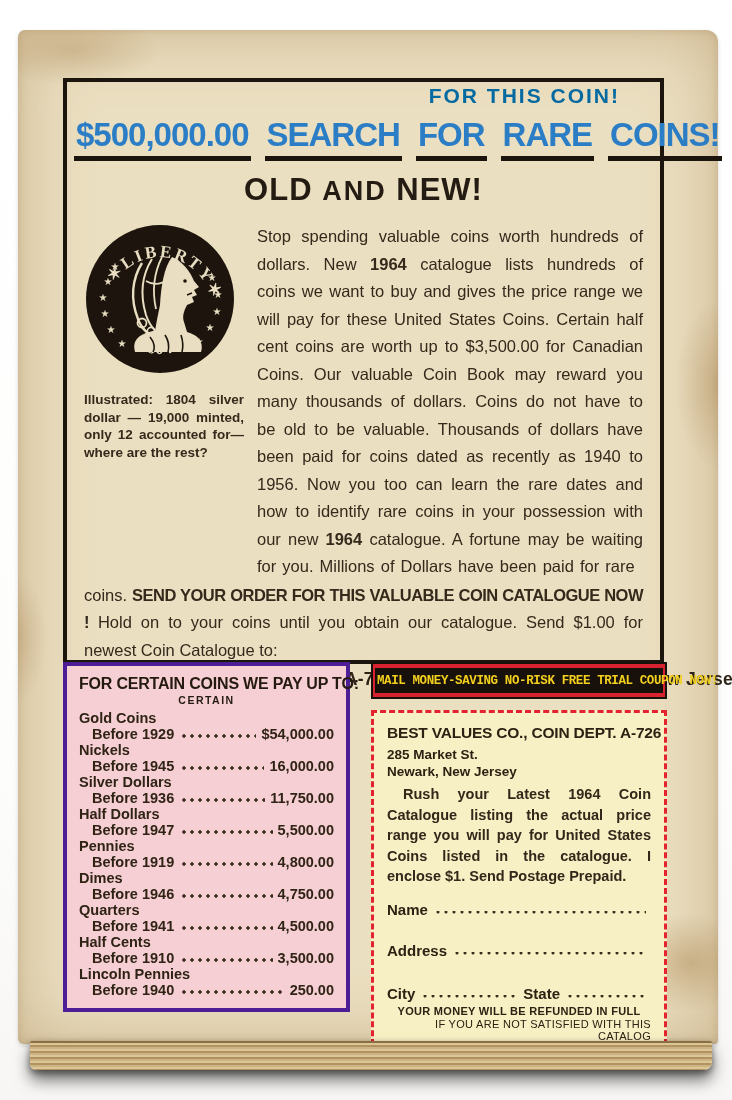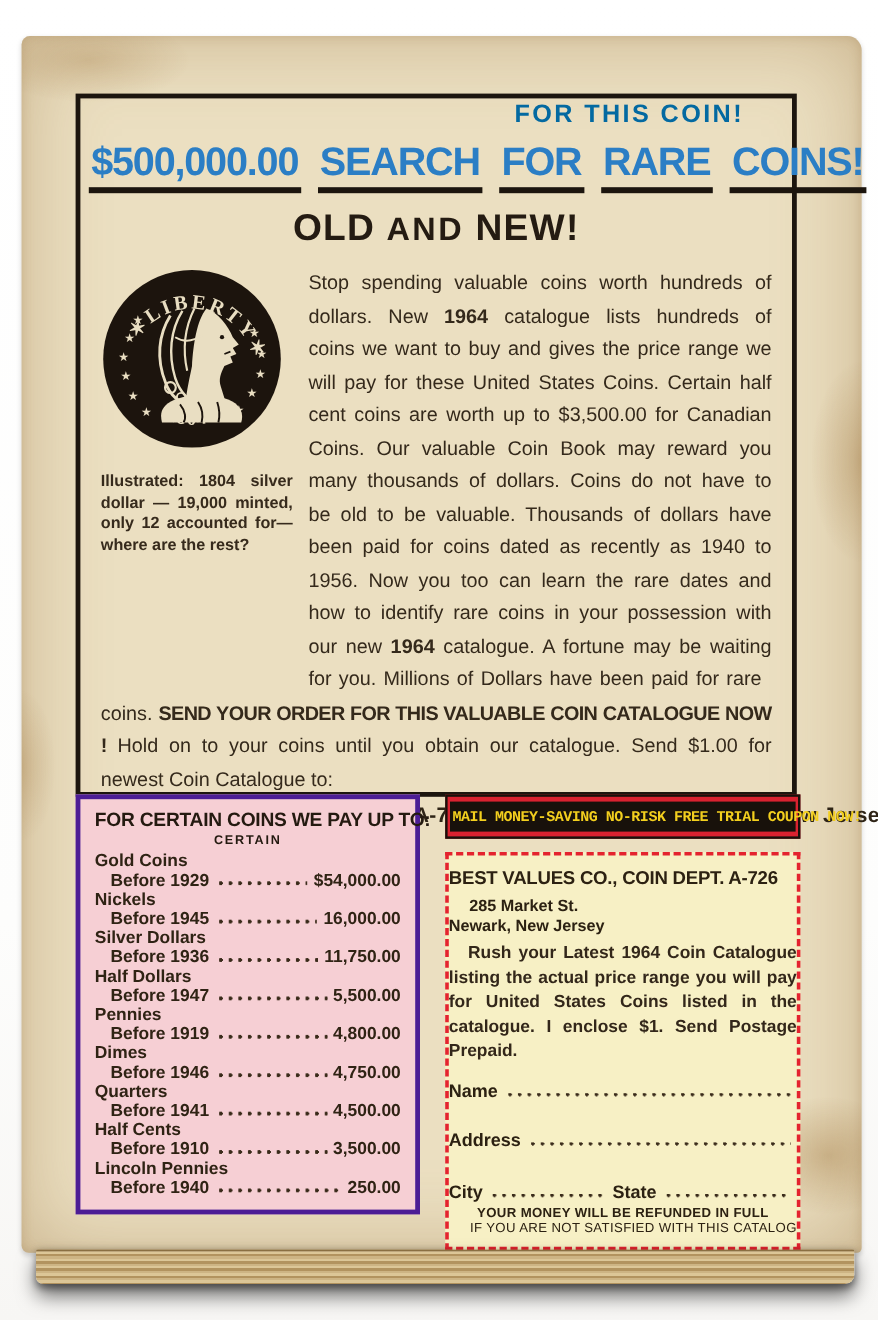--- a/index.html
+++ b/index.html
@@ -56,23 +56,23 @@
   .price{white-space:nowrap;}
   .dots{flex:1;margin:0 5px 0 7px;align-self:flex-end;height:7px;margin-bottom:2px;
     background-image:radial-gradient(circle at 3px 4px,#3a2b1a 1.5px,transparent 1.8px);
     background-size:8px 8px;background-repeat:repeat-x;background-position:left bottom;}
 
   .rightcol{flex:1;min-width:0;}
   .banner{border:2px solid #18110b;background:#d92230;padding:4px 2px;font-family:Liberation Mono, monospace;}
   .banner-inner{background:#18110b;padding:3px 2px 4px;text-align:center;}
   .banner-text{color:#f3cf1e;font-size:12.5px;font-weight:800;letter-spacing:-.4px;white-space:nowrap;}
 
-  .coupon{margin-top:11px;border:3px dashed #e4232f;background:#f7f0c5;padding:11px 0 9px;box-sizing:border-box;}
+  .coupon{margin-top:11px;border:3px dashed #e4232f;background:#f7f0c5;padding:11px 13px 9px;box-sizing:border-box;}
   .c-company{font-size:15.5px;font-weight:800;color:#2c2112;letter-spacing:-.2px;white-space:nowrap;}
-  .c-street{font-size:13.5px;font-weight:700;color:#2c2112;margin-top:5px;margin-left:17px;}
+  .c-street{font-size:13.5px;font-weight:700;color:#2c2112;margin-top:5px;}
   .c-city{font-size:13.5px;font-weight:700;color:#2c2112;margin-top:2px;}
   .c-body{margin-top:5px;font-size:14.5px;line-height:20.5px;color:#33271a;text-align:justify;text-indent:16px;font-weight:600;}
   .c-body b{font-weight:800;}
   .field{display:flex;align-items:baseline;}
   .field:nth-of-type(1){margin-top:14px;}
   .field:nth-of-type(2){margin-top:24px;}
   .field:nth-of-type(3){margin-top:26px;}
   .flab{font-size:15px;font-weight:700;color:#2c2112;}
   .dots.cd{height:6px;margin-bottom:1px;background-image:radial-gradient(circle at 3px 3px,#3a2b1a 1.4px,transparent 1.7px);}
   .dots.short{flex:0 0 96px;}

